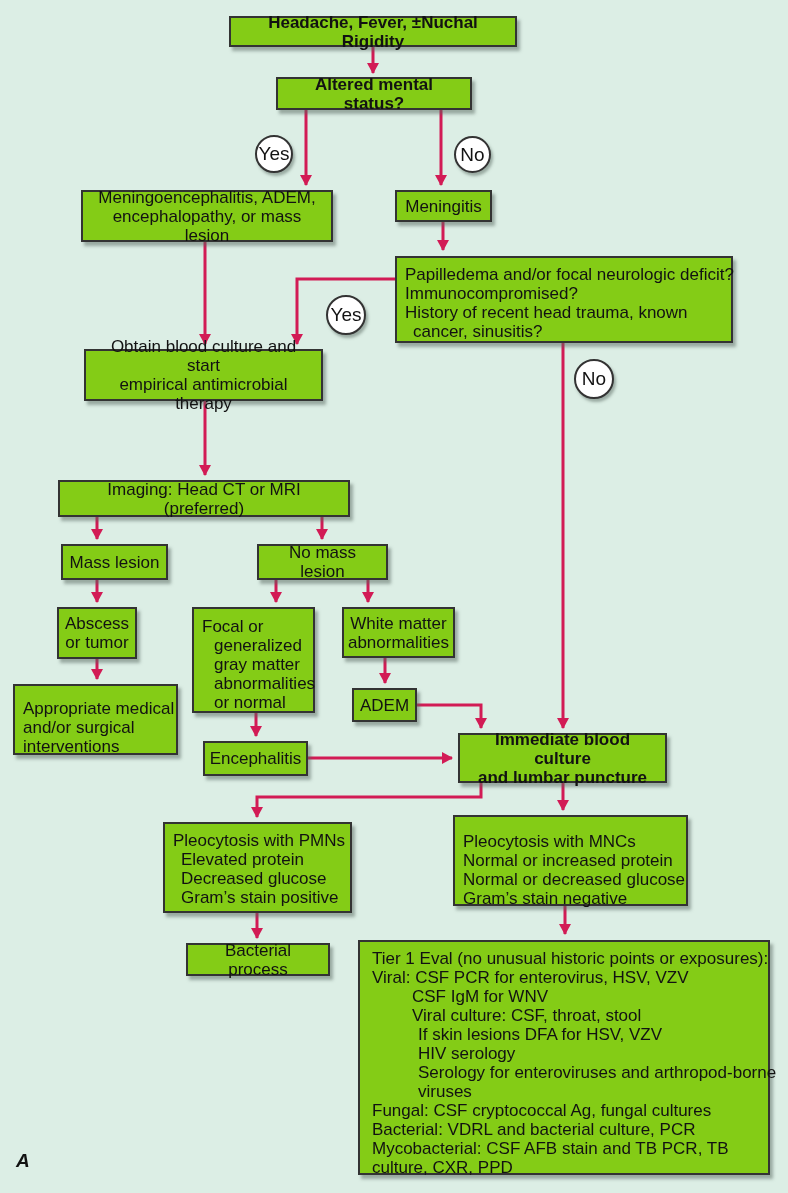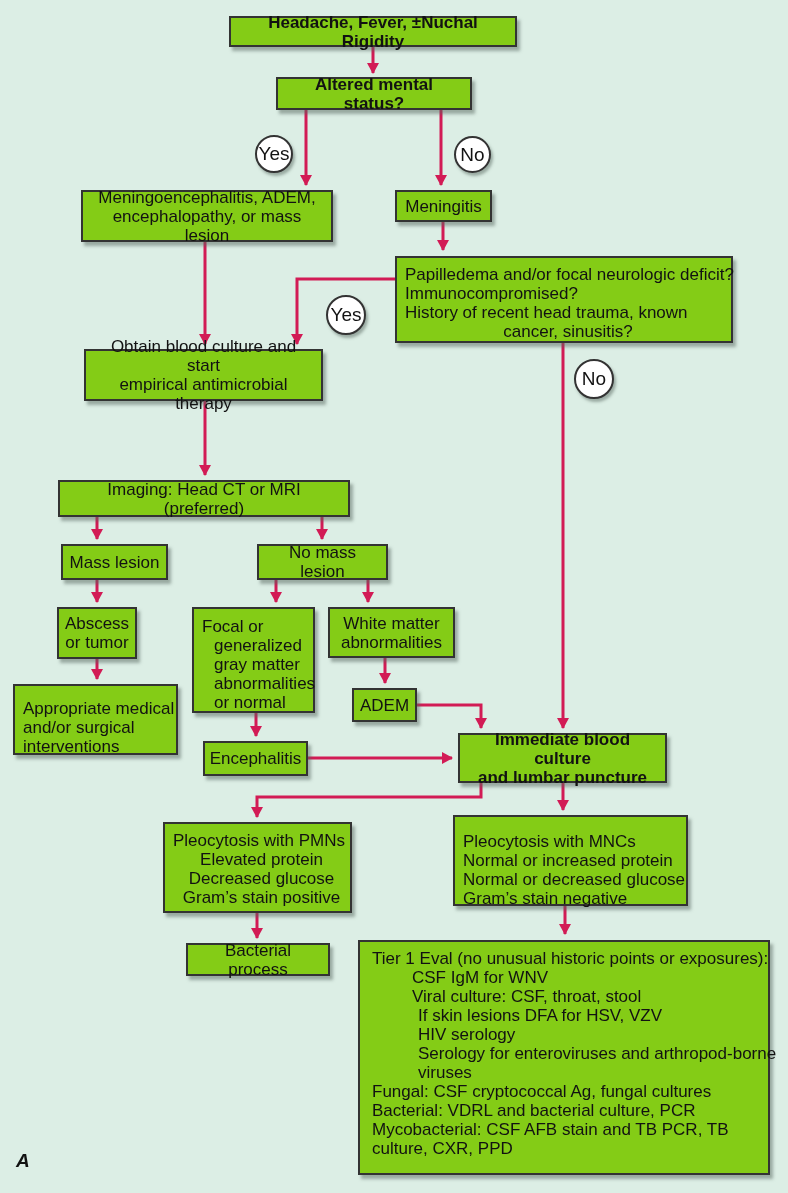--- a/index.html
+++ b/index.html
@@ -15,21 +15,21 @@
     position:absolute; z-index:2; box-sizing:border-box;
     background:#84cc16; border:2px solid #333;
     box-shadow:3px 4px 3px rgba(88,104,96,0.5);
     font-size:17px; line-height:19px;
   }
   .center { display:flex; align-items:center; justify-content:center;
             text-align:center; white-space:pre-line; padding:2px 6px; }
   .bold { font-weight:bold; }
   .lines { padding:6px 8px; }
   .lines > div { white-space:nowrap; }
-  .ind8  { padding-left:8px;text-align:center; }
+  .ind8  { padding-left:8px; }
   .ind12 { padding-left:12px; }
   .ind40 { padding-left:40px; }
   .ind46 { padding-left:46px; }
   .circle {
     position:absolute; z-index:3; box-sizing:border-box;
     background:#fff; border:2px solid #333; border-radius:50%;
     display:flex; align-items:center; justify-content:center;
     font-size:19px; box-shadow:2px 3px 3px rgba(88,104,96,0.5);
   }
   .fig-label { position:absolute; left:16px; top:1150px; z-index:2;
@@ -39,21 +39,21 @@
   #n-altered    {left:276px; top:77px;  width:196px; height:33px;}
   #n-meningo    {left:81px;  top:190px; width:252px; height:52px;}
   #n-meningitis {left:395px; top:190px; width:97px;  height:32px;}
   #n-papill     {left:395px; top:256px; width:338px; height:87px; padding-top:7px;}
   #n-obtain     {left:84px;  top:349px; width:239px; height:52px;}
   #n-imaging    {left:58px;  top:480px; width:292px; height:37px;}
   #n-mass       {left:43px;  top:544px; width:107px; height:36px;margin-left:18px;}
   #n-nomass     {left:257px; top:544px; width:131px; height:36px;}
   #n-abscess    {left:57px;  top:607px; width:80px;  height:52px;}
   #n-focal      {left:192px; top:607px; width:123px; height:106px; padding-top:8px;}
-  #n-white      {left:328px; top:607px; width:127px; height:51px;}
+  #n-white      {left:342px; top:607px; width:113px; height:51px;}
   #n-adem       {left:352px; top:688px; width:65px;  height:34px;}
   #n-appropriate{left:13px;  top:684px; width:165px; height:71px; padding-top:13px;}
   #n-enceph     {left:203px; top:741px; width:105px; height:35px;}
   #n-immediate  {left:458px; top:733px; width:209px; height:50px;}
   #n-pmns       {left:163px; top:822px; width:189px; height:91px; padding-top:7px;}
   #n-mncs       {left:453px; top:815px; width:235px; height:91px; padding-top:15px;}
   #n-bacterial  {left:186px; top:943px; width:144px; height:33px;}
   #n-tier1      {left:358px; top:940px; width:412px; height:235px; padding-top:7px; padding-left:12px;}
 
   #c-yes1 {left:255px; top:135px; width:38px; height:38px;}
@@ -173,20 +173,21 @@
     <div>Pleocytosis with MNCs</div>
     <div>Normal or increased protein</div>
     <div>Normal or decreased glucose</div>
     <div>Gram’s stain negative</div>
   </div>
 
   <div id="n-bacterial" class="node center">Bacterial process</div>
 
   <div id="n-tier1" class="node lines">
     <div>Tier 1 Eval (no unusual historic points or exposures):</div>
+    <div>Viral: CSF PCR for enterovirus, HSV, VZV</div>
     <div class="ind40">CSF IgM for WNV</div>
     <div class="ind40">Viral culture: CSF, throat, stool</div>
     <div class="ind46">If skin lesions DFA for HSV, VZV</div>
     <div class="ind46">HIV serology</div>
     <div class="ind46">Serology for enteroviruses and arthropod-borne</div>
     <div class="ind46">viruses</div>
     <div>Fungal: CSF cryptococcal Ag, fungal cultures</div>
     <div>Bacterial: VDRL and bacterial culture, PCR</div>
     <div>Mycobacterial: CSF AFB stain and TB PCR, TB</div>
     <div>culture, CXR, PPD</div>

